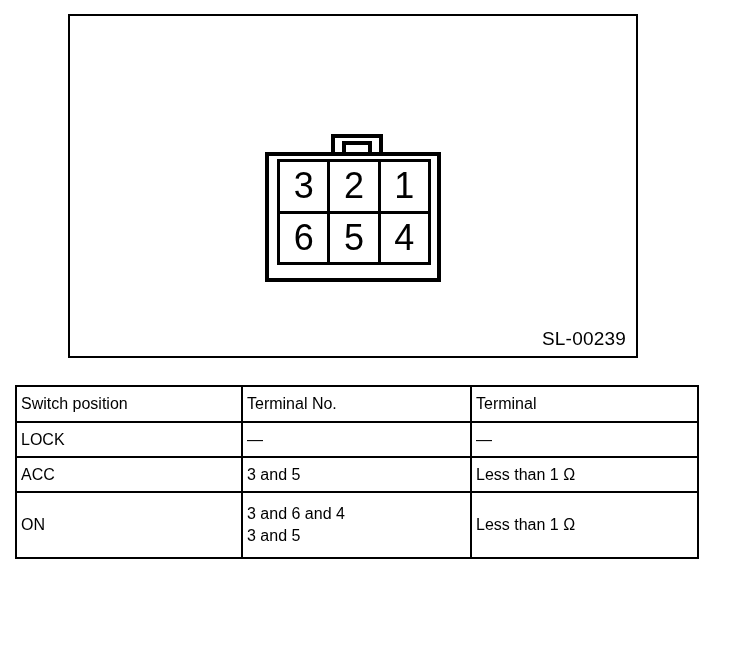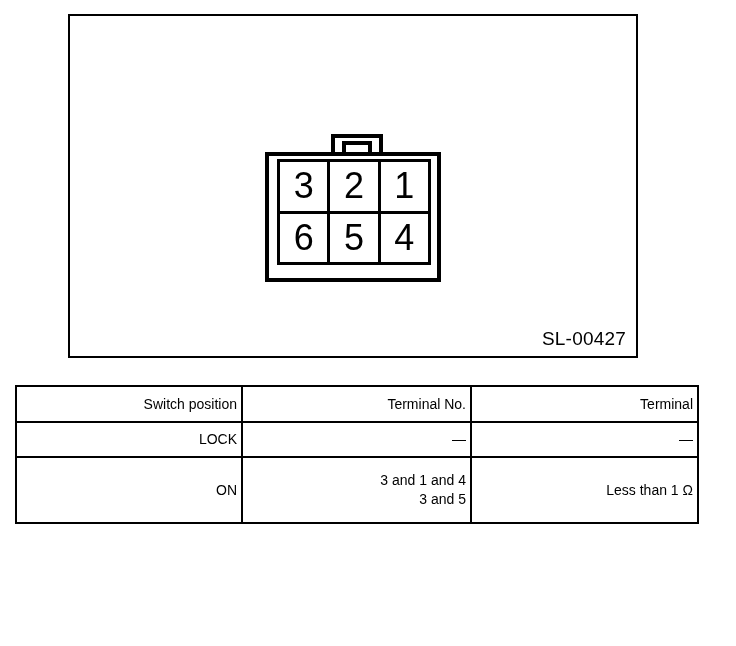--- a/index.html
+++ b/index.html
@@ -127,24 +127,24 @@
     border-collapse: collapse;
     table-layout: fixed;
   }
   .spec-table col.c1 { width: 226px; }
   .spec-table col.c2 { width: 229px; }
   .spec-table col.c3 { width: 227px; }
 
   .spec-table th,
   .spec-table td {
     border: 2px solid #000;
-    text-align: right;
+    text-align: left;
     vertical-align: middle;
     font-weight: normal;
-    font-size: 14px;
+    font-size: 16px;
     padding: 0 4px;
     line-height: 1.35;
   }
   .spec-table thead th { height: 34px; }
   .row-short td { height: 33px; }
   .row-tall td  { height: 64px; }
 
   .cell-lines {
     display: block;
     white-space: pre-line;
@@ -170,21 +170,21 @@
       </div>
       <div class="terminal-row">
         <div class="terminal-cell">6</div>
         <div class="terminal-cell">5</div>
         <div class="terminal-cell">4</div>
       </div>
     </div>
 
   </div>
 
-  <div class="figure-ref">SL-00427</div>
+  <div class="figure-ref">SL-00239</div>
 </div>
 
 <table class="spec-table">
   <colgroup>
     <col class="c1">
       <col class="c2">
       <col class="c3">
   </colgroup>
   <thead>
     <tr>
@@ -194,22 +194,29 @@
     </tr>
   </thead>
   <tbody>
     <tr class="row-short">
       <td>LOCK</td>
       <td>
           <span class="cell-lines">—</span>
         </td>
       <td>—</td>
     </tr>
+    <tr class="row-short">
+      <td>ACC</td>
+      <td>
+          <span class="cell-lines">3 and 5</span>
+        </td>
+      <td>Less than 1 Ω</td>
+    </tr>
     <tr class="row-tall">
       <td>ON</td>
       <td>
-          <span class="cell-lines">3 and 1 and 4
+          <span class="cell-lines">3 and 6 and 4
 3 and 5</span>
         </td>
       <td>Less than 1 Ω</td>
     </tr>
   </tbody>
 </table>
 
 </body></html>

